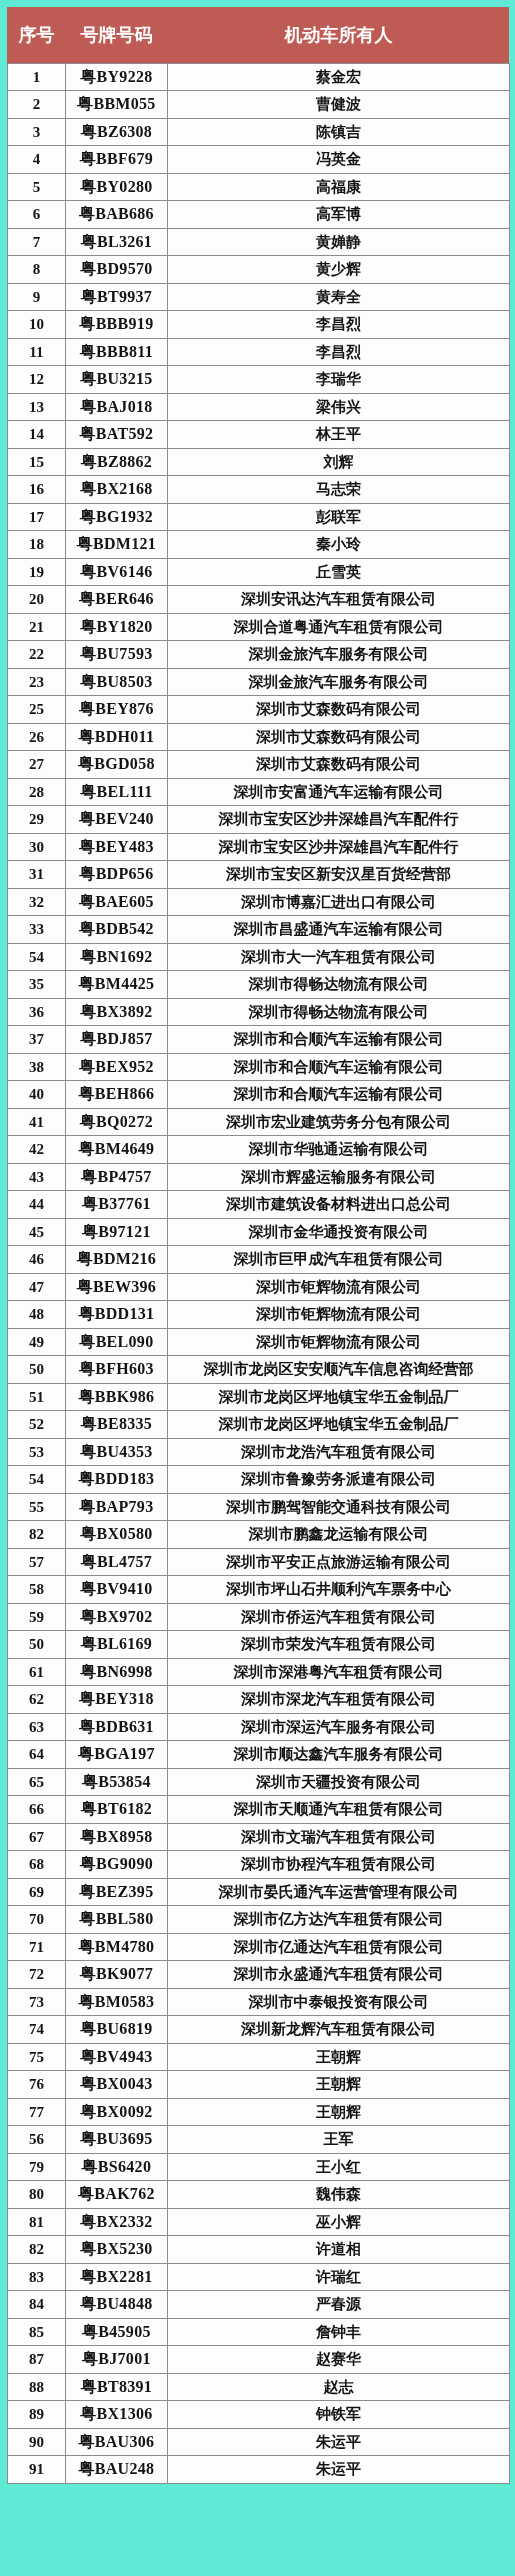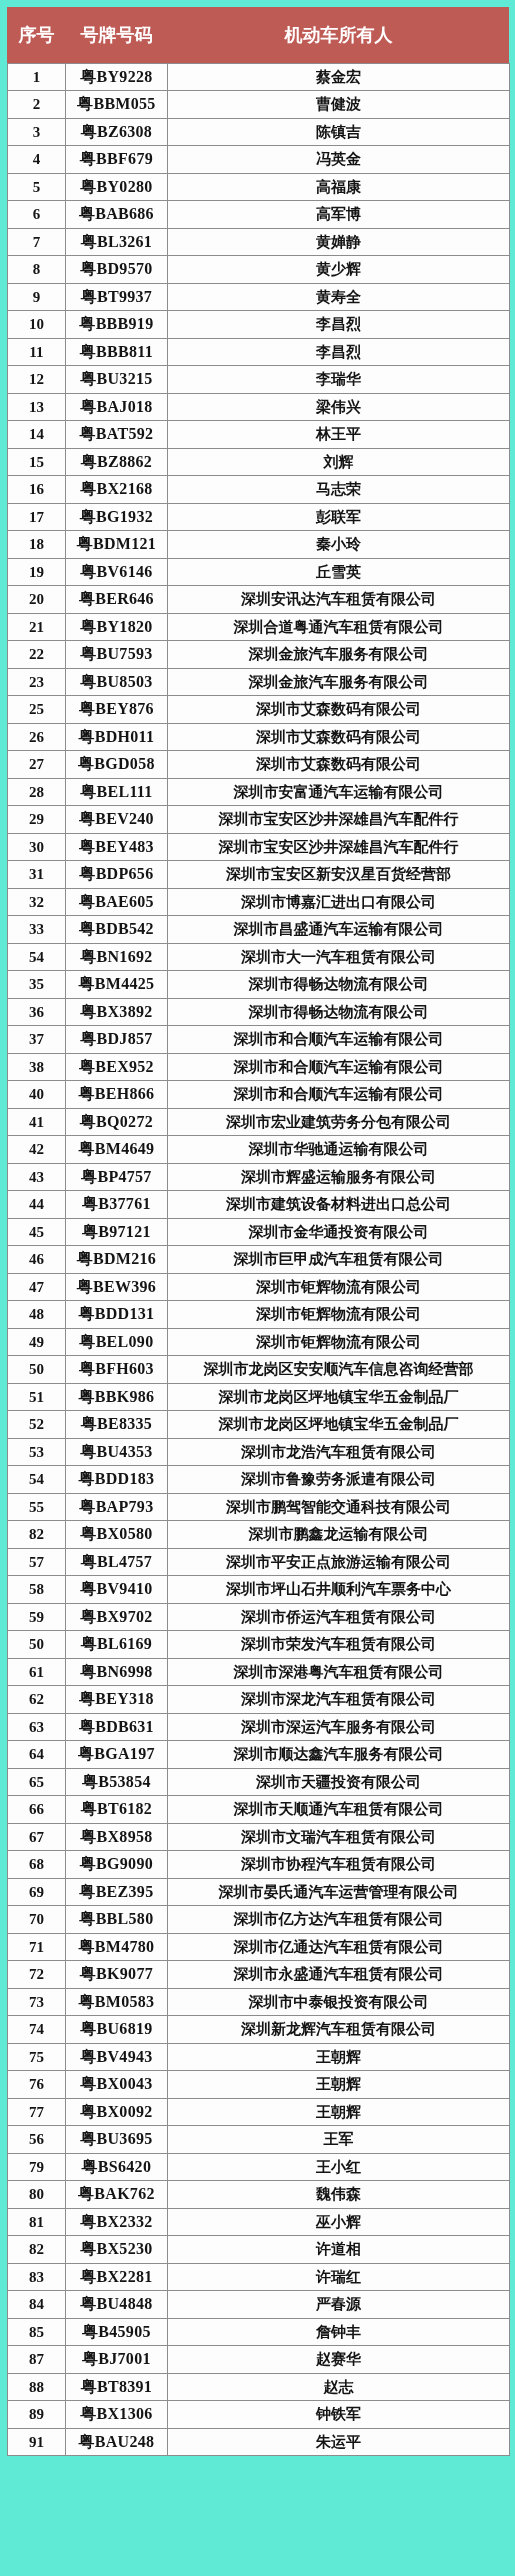--- a/index.html
+++ b/index.html
@@ -500,20 +500,25 @@
           <td class="no">88</td>
           <td class="plate">粤BT8391</td>
           <td class="owner">赵志</td>
         </tr>
         <tr>
           <td class="no">89</td>
           <td class="plate">粤BX1306</td>
           <td class="owner">钟铁军</td>
         </tr>
         <tr>
+          <td class="no">90</td>
+          <td class="plate">粤BAU306</td>
+          <td class="owner">朱运平</td>
+        </tr>
+        <tr>
           <td class="no">91</td>
           <td class="plate">粤BAU248</td>
           <td class="owner">朱运平</td>
         </tr>
       </tbody>
   </table>
 </div>
 
 
 </body></html>

